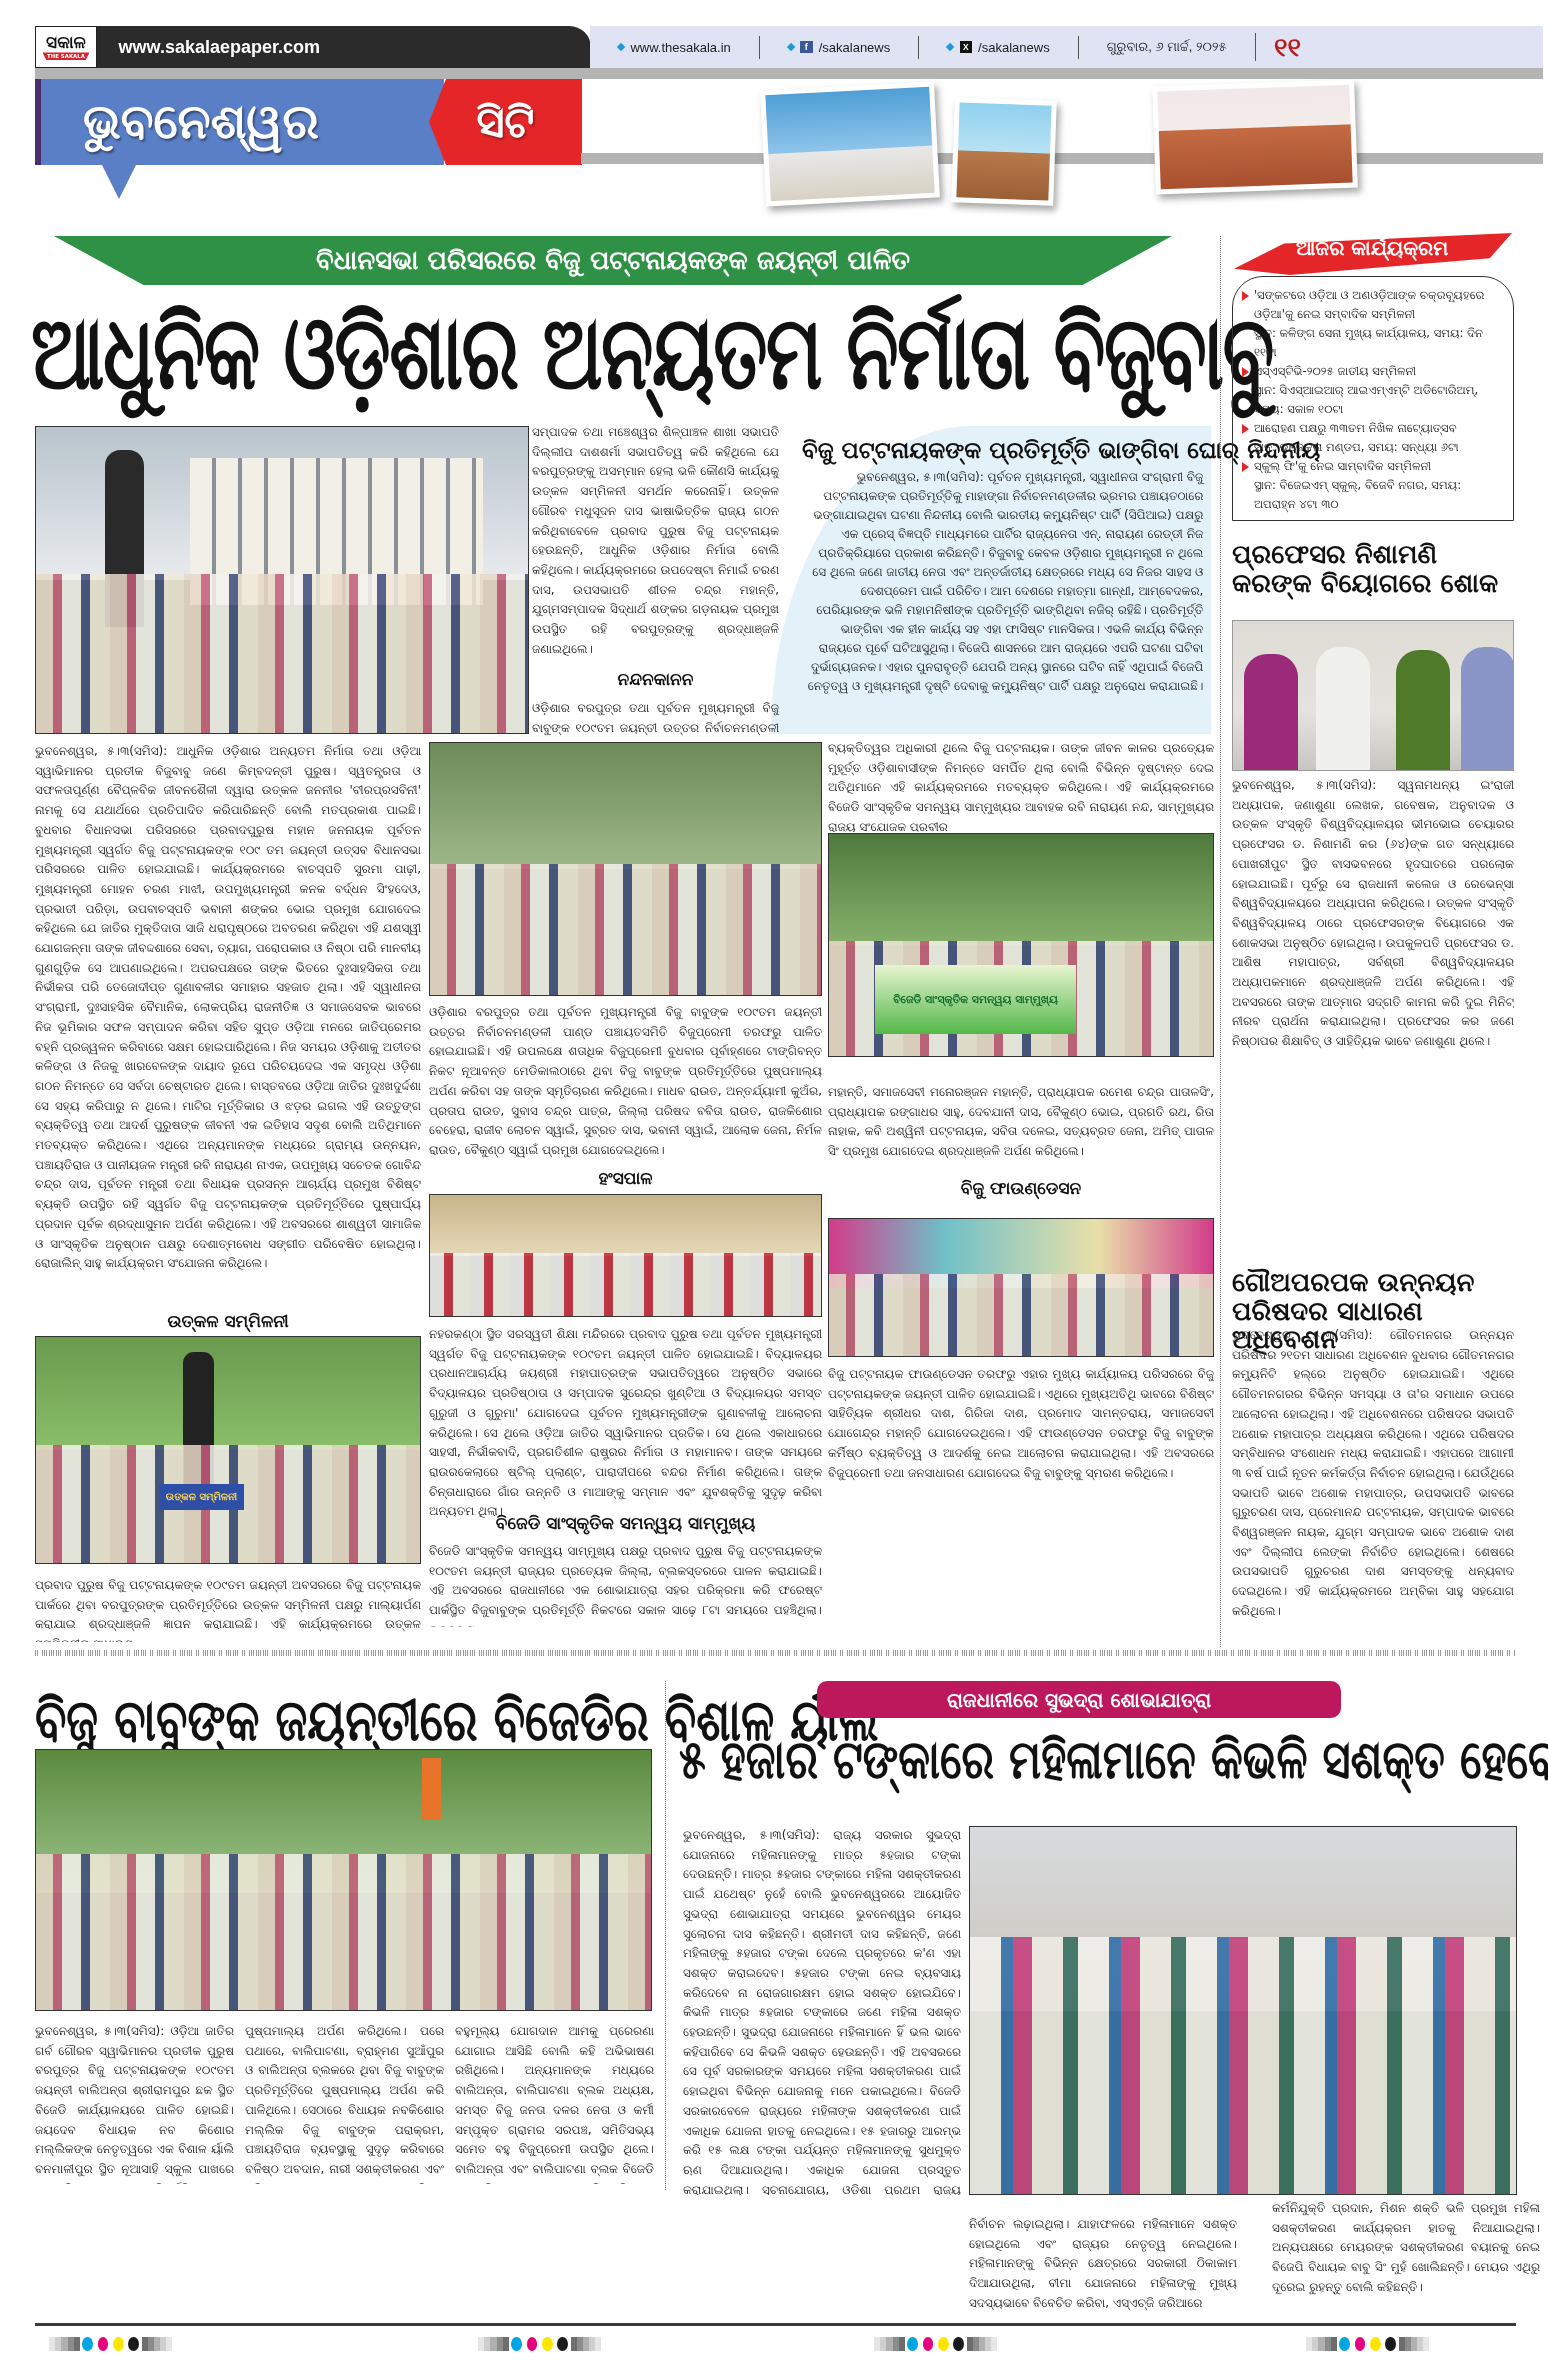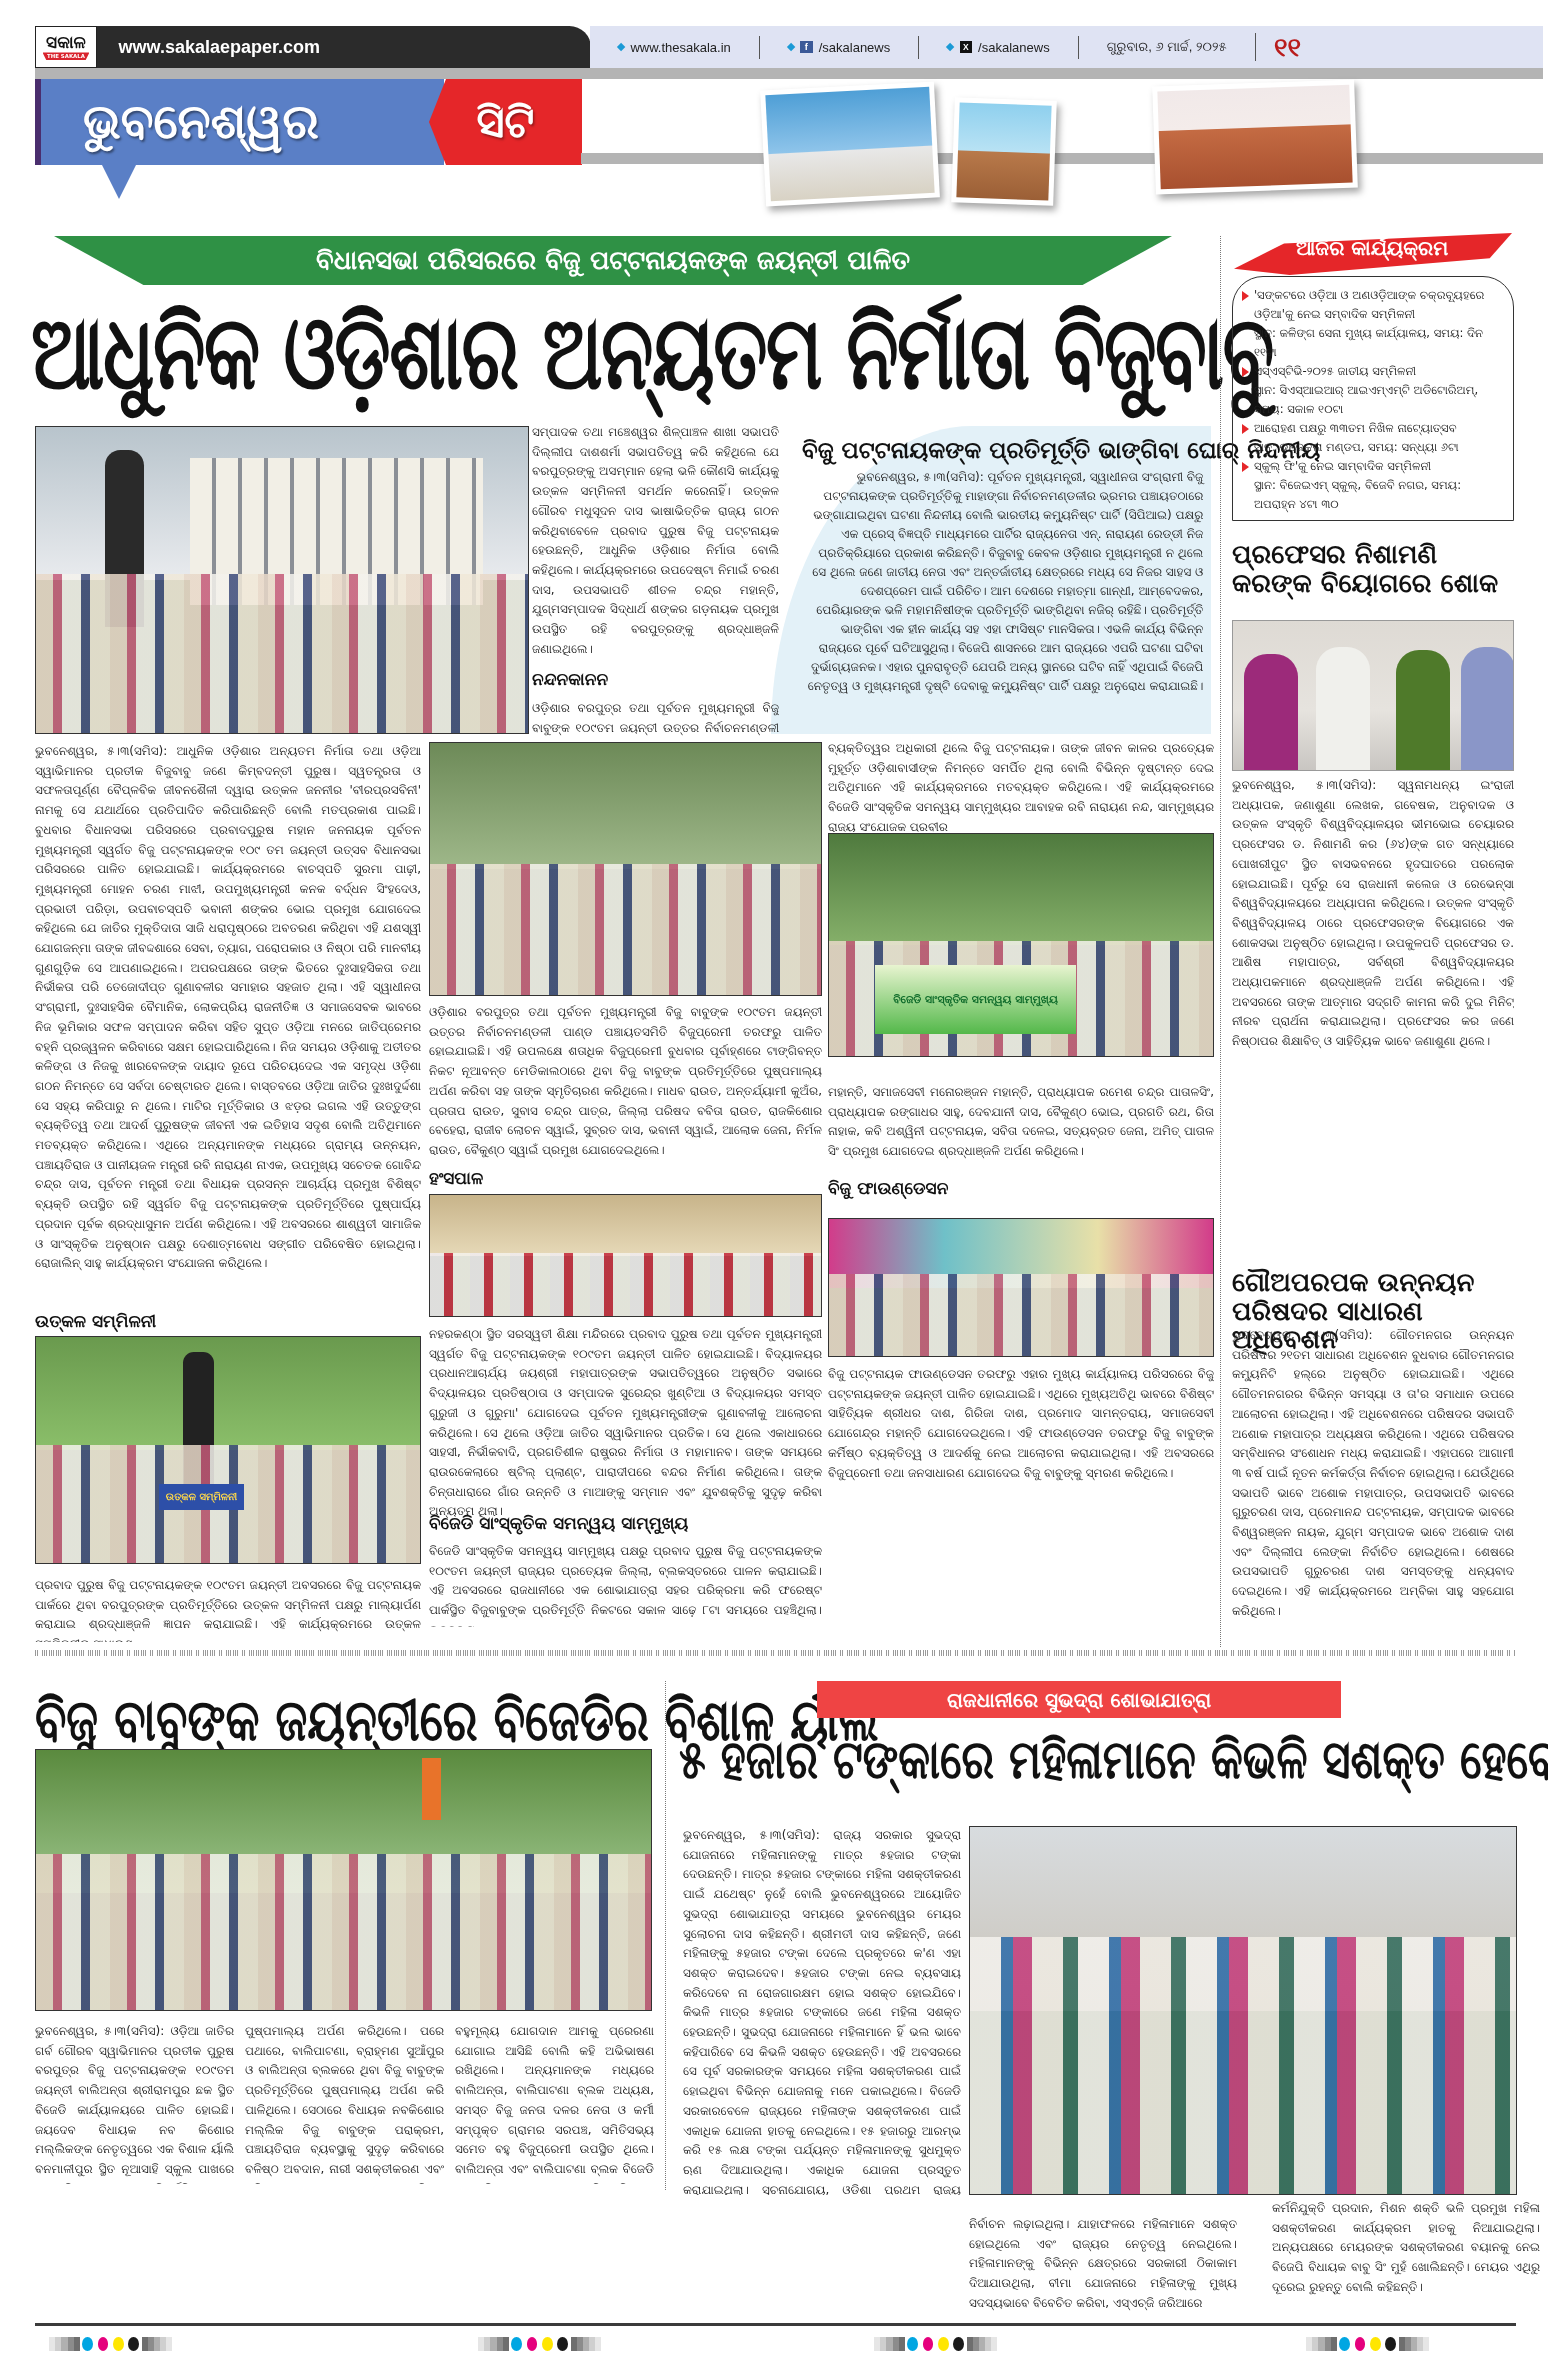--- a/index.html
+++ b/index.html
@@ -39,41 +39,41 @@
   .green-kicker { left: 54px; top: 236px; width: 1118px; height: 49px; background: #2f9145; color: #fff; font-size: 26px; font-weight: 700; display: flex; align-items: center; justify-content: center; clip-path: polygon(0 0,100% 0,92% 100%,8% 100%); border-radius: 0 0 23px 23px; }
   .headline-main { left: 31px; top: 293px; width: 1188px; font-size: 76px; font-weight: 700; letter-spacing: -1.5px; line-height: 1.15; color: #111; white-space: nowrap; transform: scaleY(1.35); transform-origin: top left; }
 
   .col-rule { border-left: 1.5px dotted #777; }
 
   .photo { background: #7a8f6e; border: 0.8px solid #333; overflow: hidden; position: absolute; }
   .photo .people { position: absolute; left: 0; right: 0; bottom: 0; height: 52%; background: repeating-linear-gradient(90deg,#e8d8c8 0 17px,#c45a78 17px 26px,#f4f2ec 26px 45px,#3c4a7a 45px 54px,#f0e8d8 54px 74px); opacity: .85; }
   .photo .sky { position: absolute; left: 0; right: 0; top: 0; height: 50%; }
 
   .txt { position: absolute; font-size: 12px; line-height: 19.7px; text-align: justify; color: #222; overflow: hidden; }
-  .sub-h { position: absolute; font-size: 17px; font-weight: 700; color: #111; }
+  .sub-h { position: absolute; font-size: 17px; font-weight: 700; text-align: center; color: #111; }
   .box-h { font-size: 26px; font-weight: 700; line-height: 1.1; color: #111; }
 
   .blue-box { left: 771px; top: 426px; width: 440px; height: 308px; background: #e3f1f8; border-top-left-radius: 201px 308px; padding: 10.8px 7.7px 7.7px 31px; }
   .blue-box .bh { font-size: 23px; font-weight: 700; color: #111; text-align: right; margin-bottom: 4.6px; white-space: nowrap; }
   .blue-box .bt { font-size: 12px; line-height: 19px; text-align: right; color: #222; }
 
   
   .prog-ribbon { left: 1234px; top: 233px; width: 278px; height: 42px; background: #e52629; color: #fff; font-size: 20px; font-weight: 700; display: flex; align-items: center; justify-content: center; clip-path: polygon(0 85%, 18% 25%, 100% 0, 92% 60%, 20% 100%); }
   .prog-title { left: 1296px; top: 236px; color: #fff; font-size: 20px; font-weight: 700; }
   .prog-box { left: 1232px; top: 276px; width: 282px; height: 245px; border: 1.2px solid #333; border-top-left-radius: 31px; border-top-right-radius: 31px; padding: 9.3px 9.3px 6.2px 9.3px; font-size: 11.6px; line-height: 19px; color: #222; }
   .prog-item { display: flex; gap: 4.6px; }
   .prog-item .tri { width: 0; height: 0; border-top: 5.4px solid transparent; border-bottom: 5.4px solid transparent; border-left: 7.7px solid #e52629; margin-top: 4.6px; flex: none; }
   .prog-item .ptxt { flex: 1; }
 
   .side-photo { background: linear-gradient(180deg,#dedad4 0%,#e6e3de 60%,#c9c6c2 100%); border: 0.8px solid #999; position: absolute; overflow: hidden; }
   .side-photo .fig { position: absolute; bottom: 0; width: 54px; border-radius: 23px 23px 0 0; }
 
   
   .bottom-h { position: absolute; font-size: 46px; font-weight: 700; line-height: 1.1; color: #111; white-space: nowrap; transform: scaleY(1.25); transform-origin: top left; }
-  .blue-kicker { left: 817px; top: 1681px; width: 524px; height: 37px; background: #ef4444; color: #fff; font-size: 20px; font-weight: 700; display: flex; align-items: center; justify-content: center; }
+  .blue-kicker { left: 817px; top: 1681px; width: 524px; height: 37px; background: #be185d; color: #fff; font-size: 20px; font-weight: 700; display: flex; align-items: center; justify-content: center; border-radius: 10px; }
 
   .dark-rule { position: absolute; height: 3.1px; background: #3b3b3b; }
   .dash-rule { position: absolute; height: 6.2px; background: repeating-linear-gradient(90deg,#999 0 0.8px,transparent 0.8px 2.3px); }
 
   .reg { position: absolute; display: flex; align-items: center; height: 14px; }
   .reg span { display: inline-block; height: 14px; }
   .reg .g { width: 6.2px; }
   .reg .c { width: 10.8px; height: 14px; border-radius: 50%; margin: 0 2.3px; }
 </style>
 </head>

